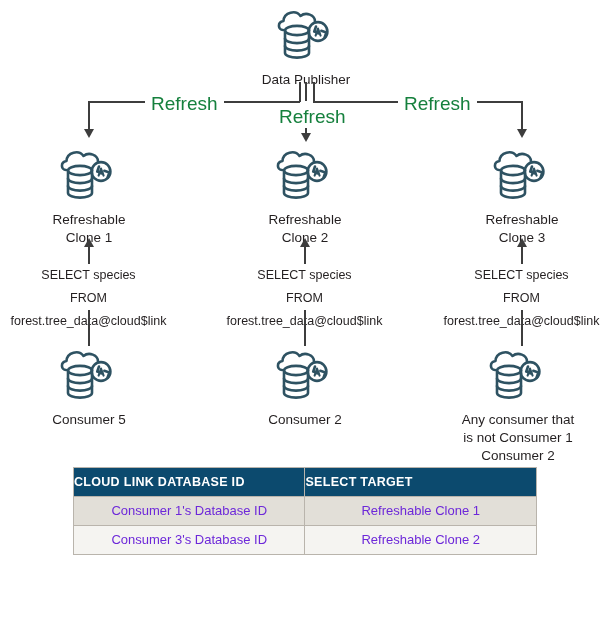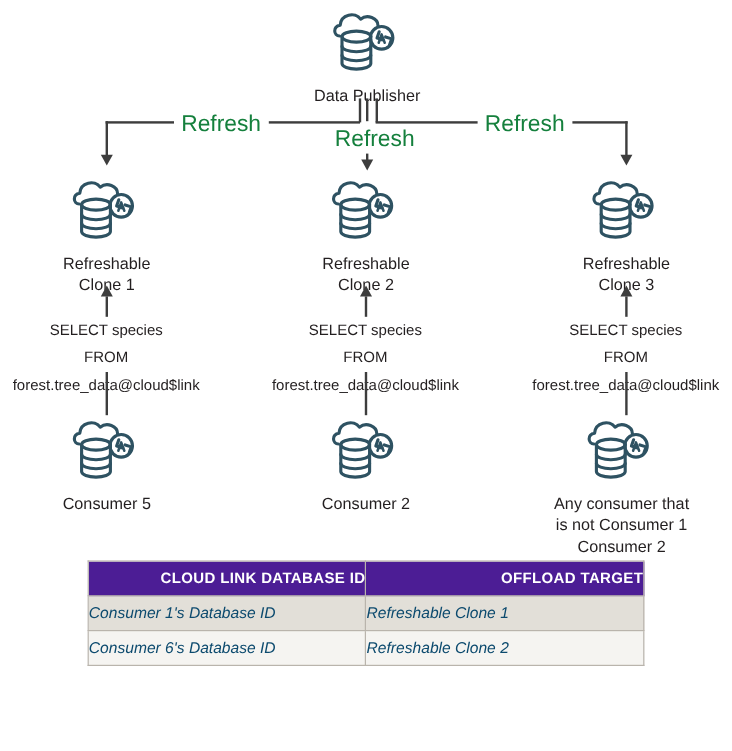--- a/index.html
+++ b/index.html
@@ -49,26 +49,26 @@
     border-collapse:collapse;border:1px solid #b9b4ac;
     font-size:13px;
   }
   .tbl td{border:1px solid #b9b4ac;padding:0;}
   .t-title{
     background:#2e2a27;color:#ffffff;font-weight:bold;
     text-align:center;height:28px;line-height:28px;font-size:14px;
     letter-spacing:.3px;
   }
   .t-head{
-    background:#4c1d95;color:#ffffff;font-weight:bold;
-    text-align:right;height:28px;line-height:28px;font-size:12.5px;
+    background:#0c4a6e;color:#ffffff;font-weight:bold;
+    text-align:left;height:28px;line-height:28px;font-size:12.5px;
     letter-spacing:.3px;
   }
   .t-cell{
-    text-align:left;height:28px;line-height:28px;color:#0c4a6e;font-size:13px;font-style:italic;
+    text-align:center;height:28px;line-height:28px;color:#6d28d9;font-size:13px;
   }
   .row-a .t-cell{background:#e2dfd8;}
   .row-b .t-cell{background:#f5f4f1;}
   .col-a{width:232px;}
   .col-b{width:232px;}
 </style>
 </head>
 <body>
 
 <div class="stage">
@@ -233,26 +233,26 @@
     </span>
     <span class="cap">Any consumer that
 is not Consumer 1
 Consumer 2</span>
   </div>
 
   <table class="tbl">
     <tbody>
       <tr>
         <td class="t-head col-a">CLOUD LINK DATABASE ID</td>
-        <td class="t-head col-b">OFFLOAD TARGET</td>
+        <td class="t-head col-b">SELECT TARGET</td>
       </tr>
       <tr class="row-a">
         <td class="t-cell col-a">Consumer 1's Database ID</td>
         <td class="t-cell col-b">Refreshable Clone 1</td>
       </tr>
       <tr class="row-b">
-        <td class="t-cell col-a">Consumer 6's Database ID</td>
+        <td class="t-cell col-a">Consumer 3's Database ID</td>
         <td class="t-cell col-b">Refreshable Clone 2</td>
       </tr>
     </tbody>
   </table>
 
 </div>
 
 </body></html>

